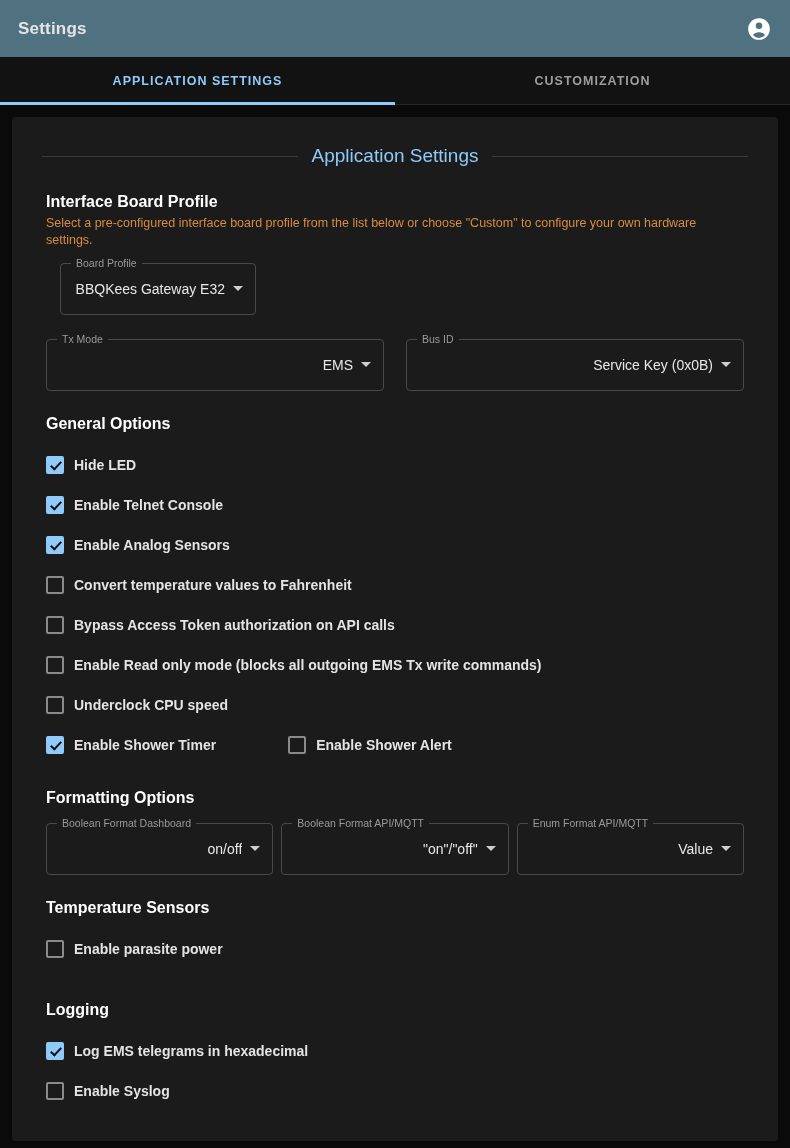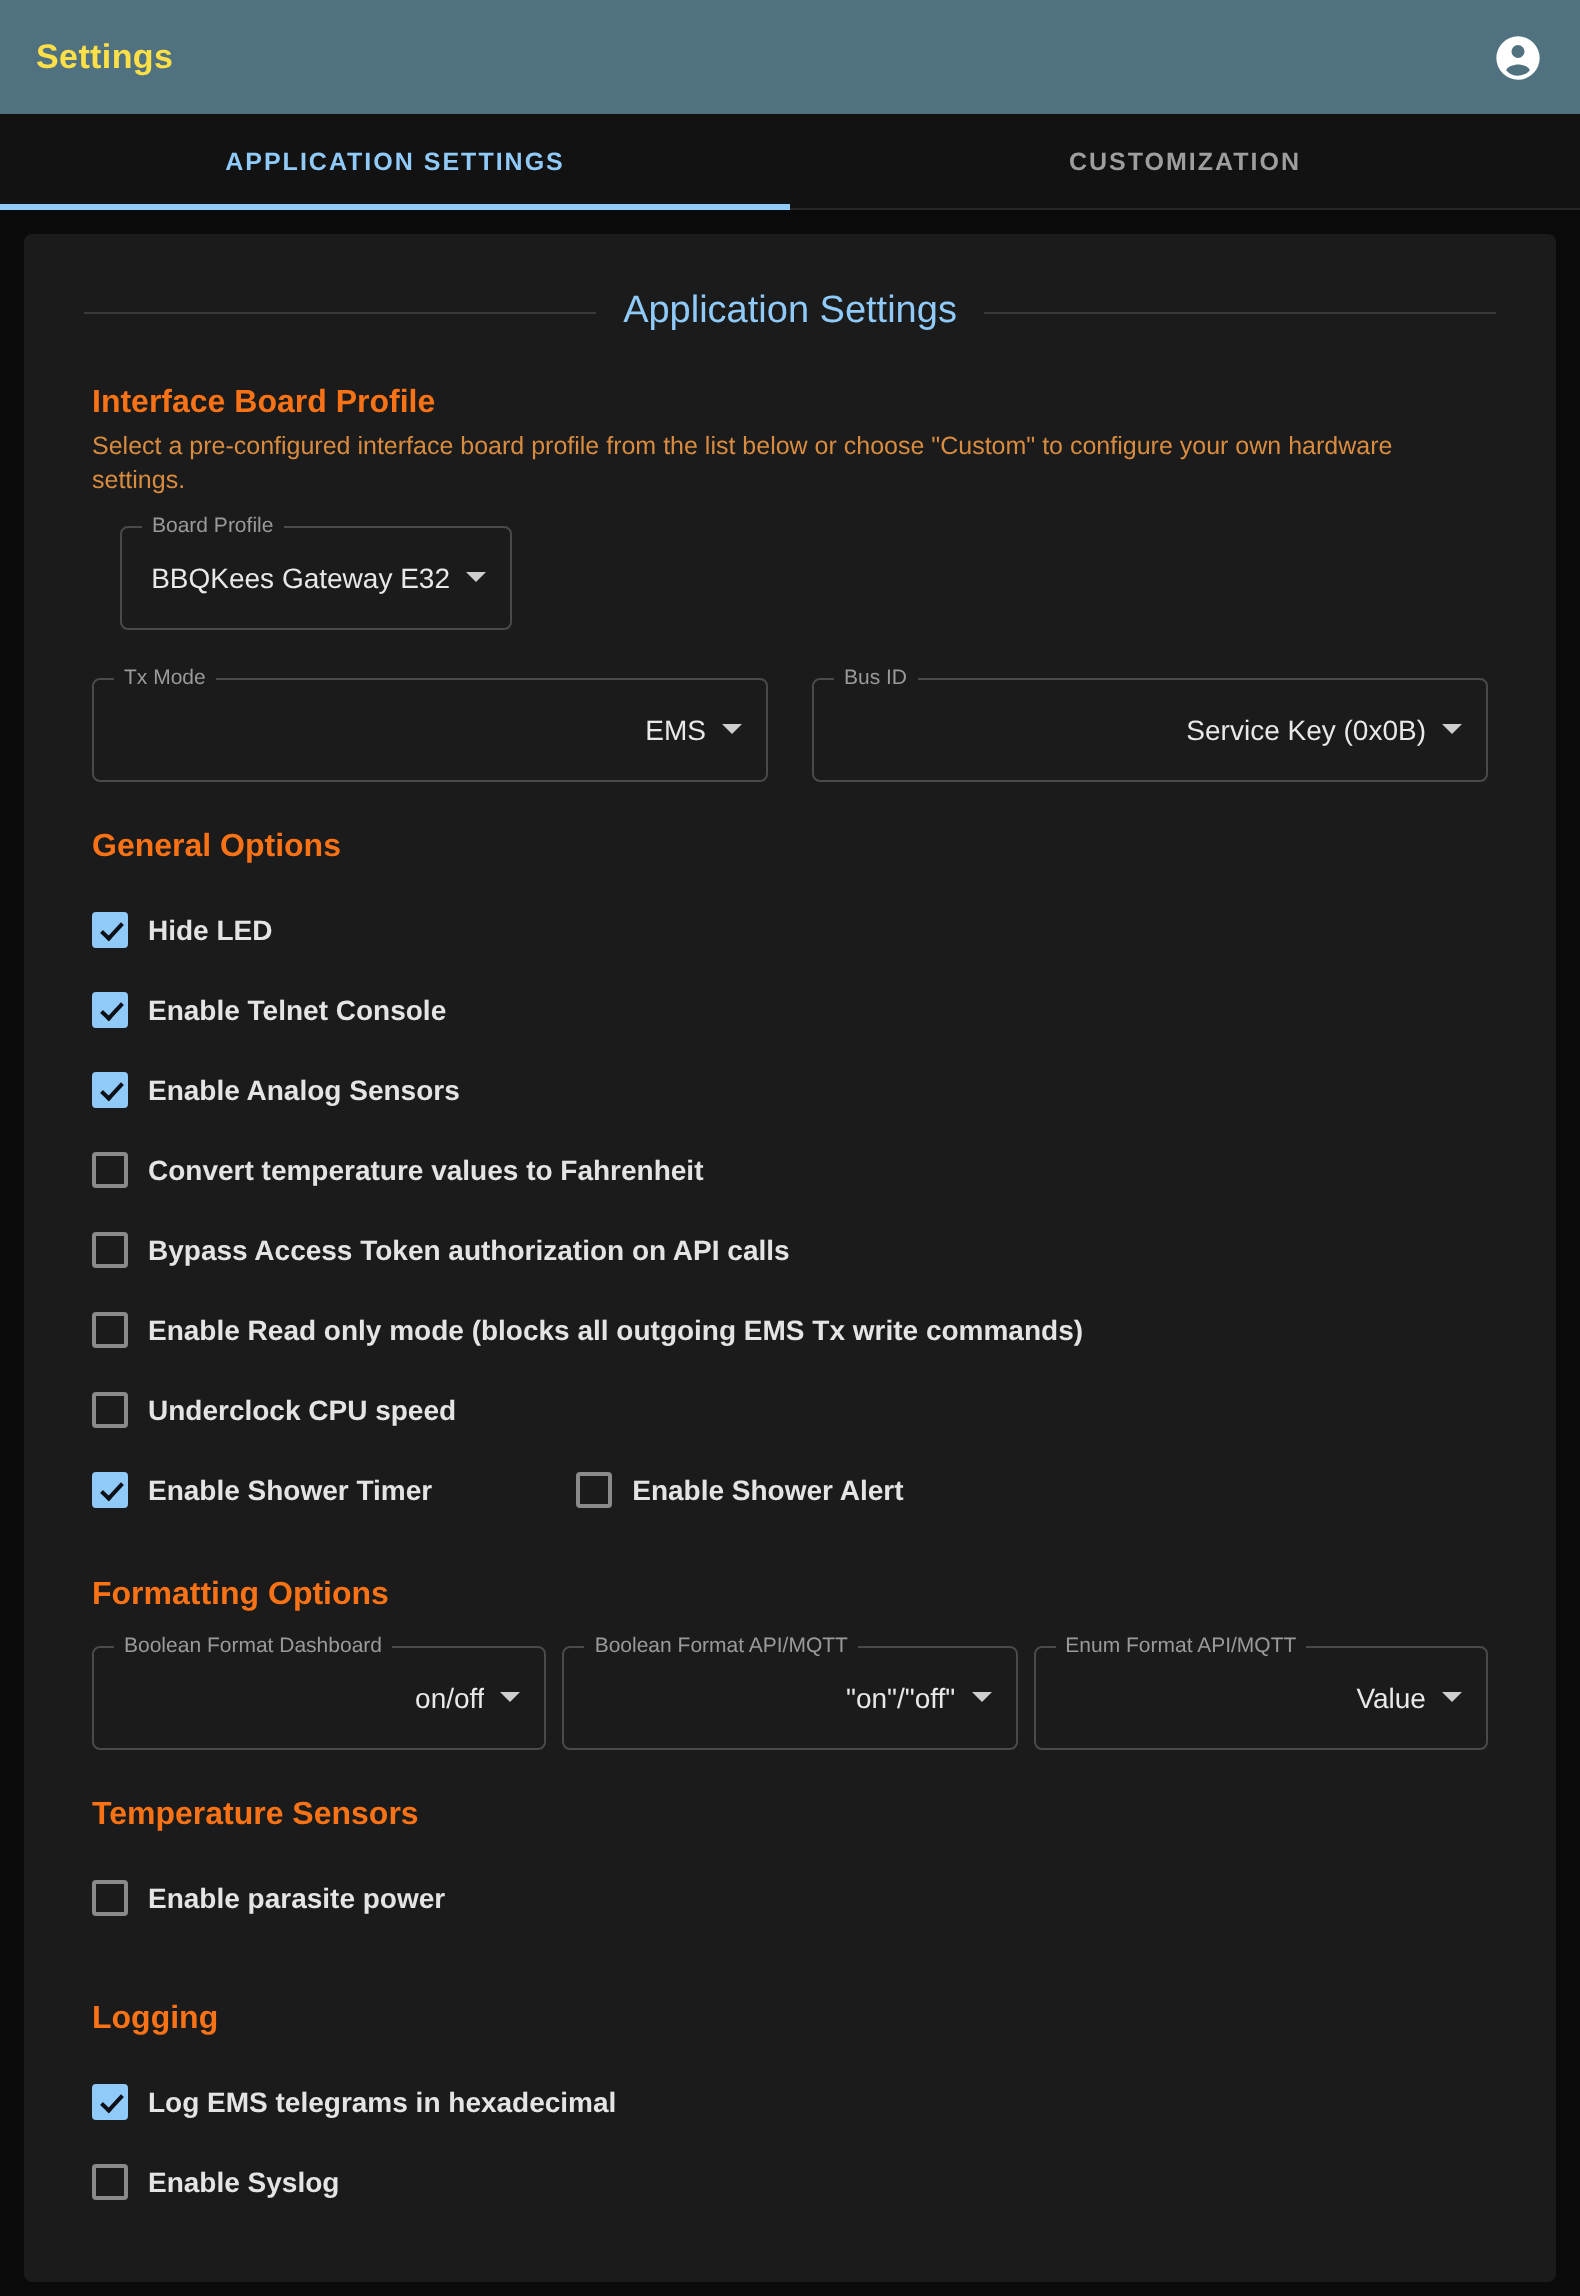--- a/index.html
+++ b/index.html
@@ -18,21 +18,21 @@
     height: 57px;
     background: #50717f;
     display: flex;
     align-items: center;
     justify-content: space-between;
     padding: 0 18px;
   }
   .appbar-title {
     font-size: 17px;
     font-weight: bold;
-    color: #fde047;
+    color: #e5e5e5;
     letter-spacing: .2px;
   }
   .account-icon { width: 26px; height: 26px; cursor: pointer; }
   
   .tabbar {
     height: 48px;
     background: #121212;
     display: flex;
     border-bottom: 1px solid #272727;
     position: relative;
@@ -76,21 +76,21 @@
     height: 1px;
     background: #3a3a3a;
   }
   .page-title {
     font-size: 19px;
     color: #90caf9;
     font-weight: normal;
   }
   .section-title {
     font-size: 16px;
-    color: #f97316;
+    color: #ffffff;
     font-weight: bold;
     margin: 0 0 4px 16px;
   }
   .section-desc {
     font-size: 12.5px;
     color: #d98c3f;
     margin: 4px 16px 10px 16px;
     line-height: 1.35;
     max-width: 700px;
   }

